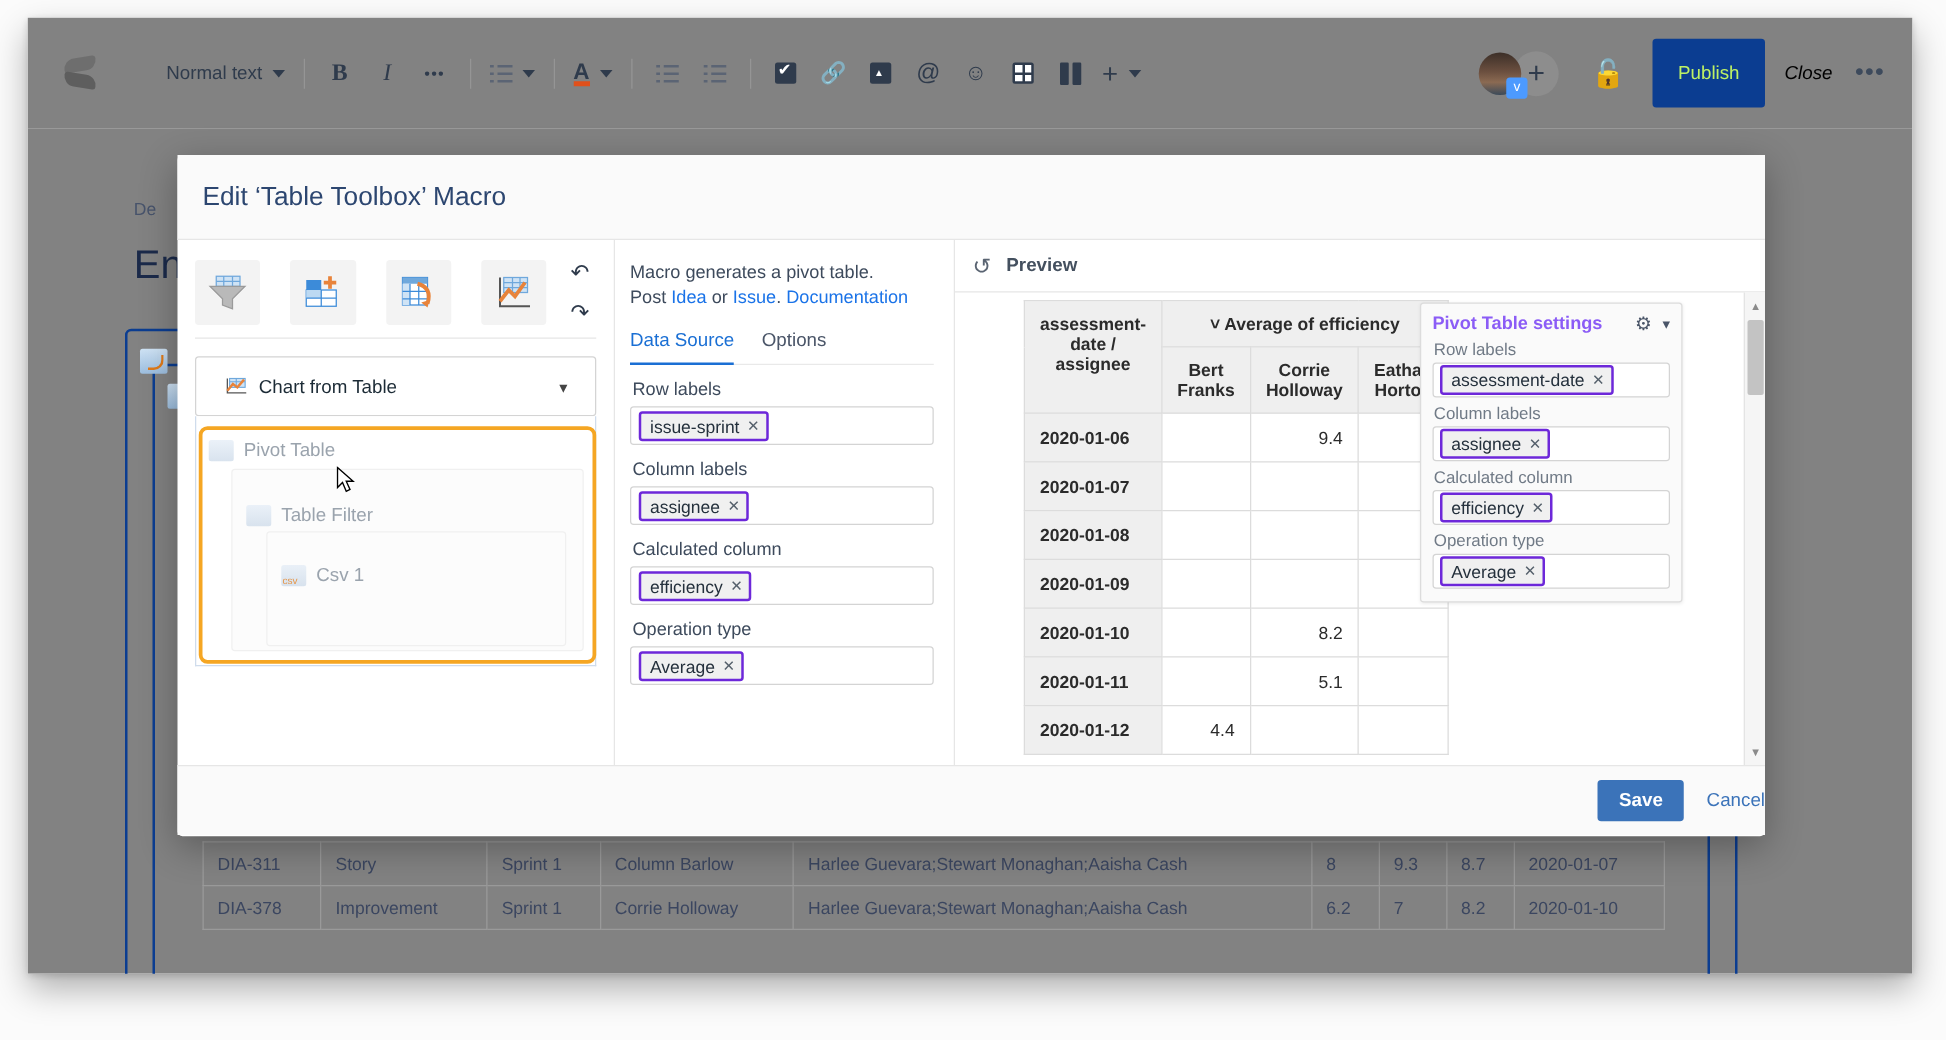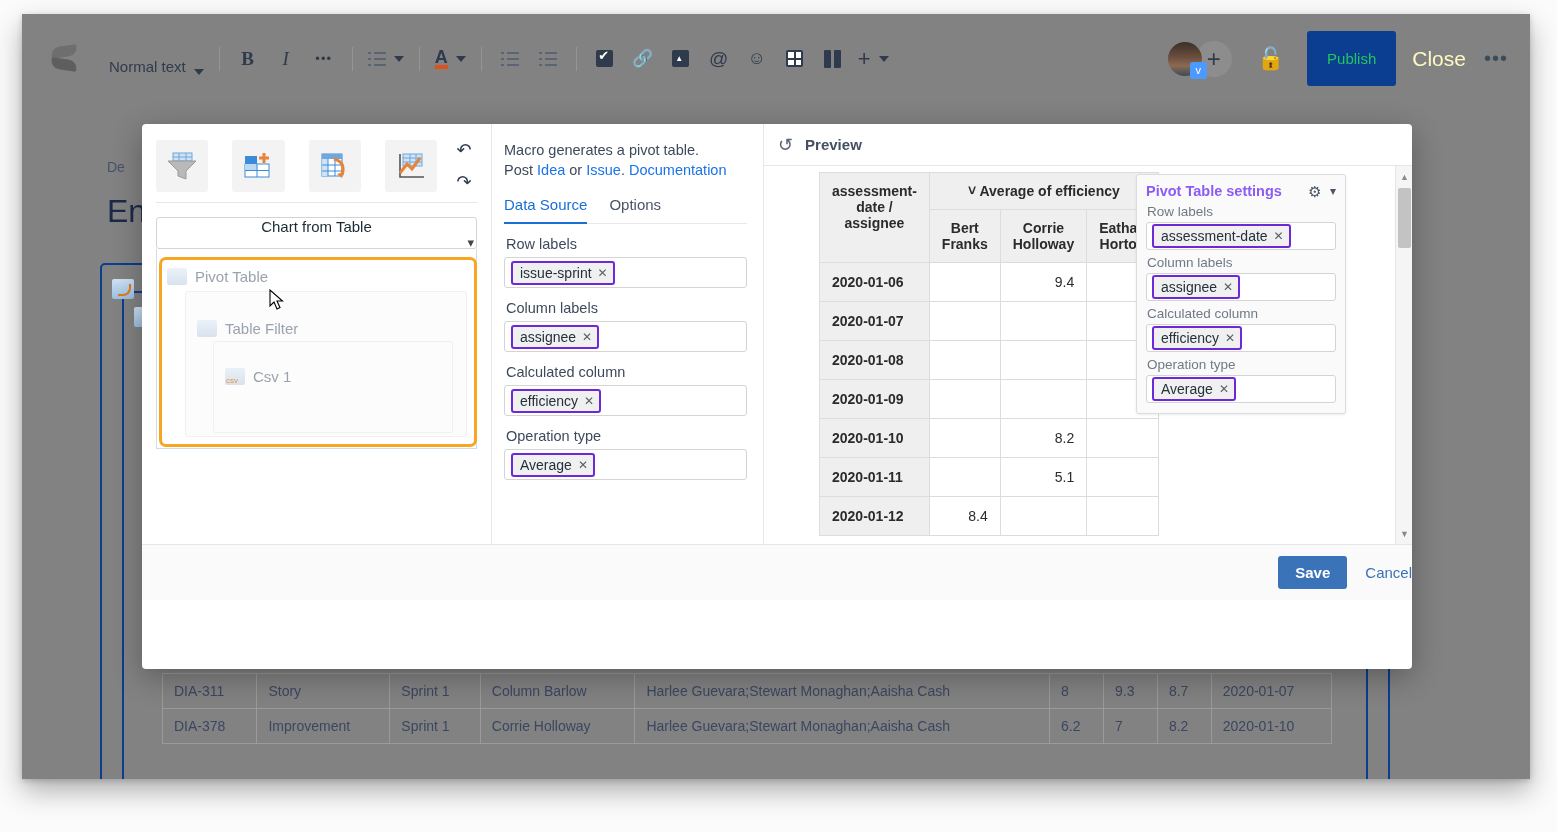--- a/index.html
+++ b/index.html
@@ -43,21 +43,21 @@
   }
   .logo span { position:absolute; background:#5a5a5a; }
   .logo .a { width:26px;height:11px;left:4px;top:4px;border-radius:11px 3px 11px 3px; transform:rotate(-9deg); background:#6e6e6e;}
   .logo .b { width:26px;height:11px;left:4px;top:17px;border-radius:3px 11px 3px 11px; transform:rotate(9deg); background:#5e5e5e;}
 
   .tb-sep { width:1px; height:24px; background:#959595; margin:0 9px; }
   .tb-item {
     color: #2f3b4c; font-size: 15px; display:flex; align-items:center;
     height: 32px; padding: 0 6px; border-radius: 3px;
   }
-  .tb-txt { margin-left: 16px; align-items: flex-end; }
+  .tb-txt { margin-left: 40px; }
   .chev {
     display:inline-block; width:0;height:0;
     border-left:5px solid transparent;border-right:5px solid transparent;
     border-top:6px solid #2f3b4c; margin-left:8px;
   }
   .tb-ico { width:30px; height:30px; display:flex;align-items:center;justify-content:center;
             color:#2f3b4c; font-size:17px; margin:0 4px; }
   .tb-ico.bold { font-weight:bold; font-family:"Liberation Serif", serif; font-size:19px;}
   .tb-ico.ital { font-style:italic; font-family:"Liberation Serif", serif; font-size:19px;}
 
@@ -82,24 +82,24 @@
   .avatar .badge{
     position:absolute;right:-5px;bottom:-3px;width:17px;height:17px;border-radius:3px;
     background:#4c9aff;color:#fff;font-size:11px;line-height:17px;text-align:center;
   }
   .plus-circle{
     width:36px;height:36px;border-radius:50%;background:#8d8d8d;margin-left:-6px;
     display:flex;align-items:center;justify-content:center;color:#2f3b4c;font-size:24px;
   }
   .lock-ico{ margin-left:26px; color:#2f3b4c; font-size:22px;}
   .btn-publish{
-    margin-left:22px;background:#0b3d91;color:#22c55e;font-size:15px;
+    margin-left:22px;background:#0b3d91;color:#bef264;font-size:15px;
     padding:19px 20px;border-radius:3px;
   }
-  .btn-close{ margin-left:16px;color:#fef9c3;font-size:21px;}
+  .btn-close{ margin-left:16px;color:#000000;font-size:15px;font-style:italic;}
   .dots-right{ margin-left:18px;color:#3d4a5c;font-size:20px;letter-spacing:1px;}
 
   
   #page-body { position:absolute; left:0; top:89px; width:1508px; height:676px; background:#828282; }
   #breadcrumb { position:absolute; left:85px; top:56px; color:#47536b; font-size:14px; }
   #page-title { position:absolute; left:85px; top:90px; color:#1b2a4a; font-size:32px; }
   #collapse-ico { position:absolute; left:1400px; top:64px; color:#2a3550; font-size:17px; letter-spacing:-2px;}
 
   .macro-box { position:absolute; border:2px solid #0b3d91; border-radius:5px; }
   #macro-outer { left:78px; top:160px; width:1290px; height:560px; }
@@ -135,22 +135,22 @@
   #macro-toolbar{ display:flex; align-items:center; height:64px; }
   .mt-btn{ width:54px;height:52px;background:#f3f3f3;border-radius:3px;margin-right:24px;
            display:flex;align-items:center;justify-content:center; }
   .mt-btn.last { margin-right:14px; }
   .undo-col{ display:flex; flex-direction:column; gap:10px; margin-left:auto; }
   .undo-col div{ width:26px;height:22px; display:flex;align-items:center;justify-content:center;
                  color:#2f3b4c; font-size:18px; }
   #toolbar-rule{ height:1px;background:#e6e6e6; margin:4px 0 14px 0; }
 
   #source-select{
-    height:32px;border:1px solid #d4d4d4;border-radius:3px;display:flex;align-items:center;
-    padding:0 2px; font-size:15px; color:#1c2b36; background:#fff; position:relative;flex-direction:column;
+    height:48px;border:1px solid #d4d4d4;border-radius:3px;display:flex;align-items:center;
+    padding:0 22px; font-size:15px; color:#1c2b36; background:#fff; position:relative;
   }
   #source-select .sel-chev{ margin-left:auto; color:#444; font-size:13px; }
   #tree-wrap{ position:relative; border:1px solid #cfdcec; border-top:none;
               background:#fff; height:200px; }
   #tree-highlight{
     position:absolute; left:2px; top:8px; width:318px; height:190px;
     border:3px solid #f5a623; border-radius:7px; pointer-events:none;
   }
   .tree-node{ display:flex; align-items:center; font-size:15px; color:#9aa3ad; height:30px; }
   .tree-node .ti{ width:20px;height:17px;margin-right:8px;border-radius:2px;
@@ -352,20 +352,23 @@
             <td>7</td>
             <td>8.2</td>
             <td>2020-01-10</td>
           </tr>
         </tbody>
           </table>
       </div>
 
       <div id="modal">
 
+        <div id="modal-header">
+          <div id="modal-title">Edit ‘Table Toolbox’ Macro</div>
+        </div>
 
         <div id="modal-body">
 
           <div id="left-pane">
             <div id="macro-toolbar">
 
               <div class="mt-btn">
                 <svg width="34" height="32" viewBox="0 0 34 32">
                   <rect x="8" y="3" width="19" height="11" fill="#cfe3f5" stroke="#6fa8dc"></rect>
                   <line x1="8" y1="7" x2="27" y2="7" stroke="#6fa8dc"></line>
@@ -556,21 +559,21 @@
                   <td class="val"></td>
                 </tr>
                 <tr>
                   <td class="rowhdr">2020-01-11</td>
                   <td class="val"></td>
                   <td class="val">5.1</td>
                   <td class="val"></td>
                 </tr>
                 <tr>
                   <td class="rowhdr">2020-01-12</td>
-                  <td class="val">8.4</td>
+                  <td class="val">4.4</td>
                   <td class="val"></td>
                   <td class="val"></td>
                 </tr>
               </tbody>
                 </table>
 
               <div id="settings-card">
                 <div class="sc-head">
                   <span class="sc-title">Pivot Table settings</span>
                   <span class="sp">

